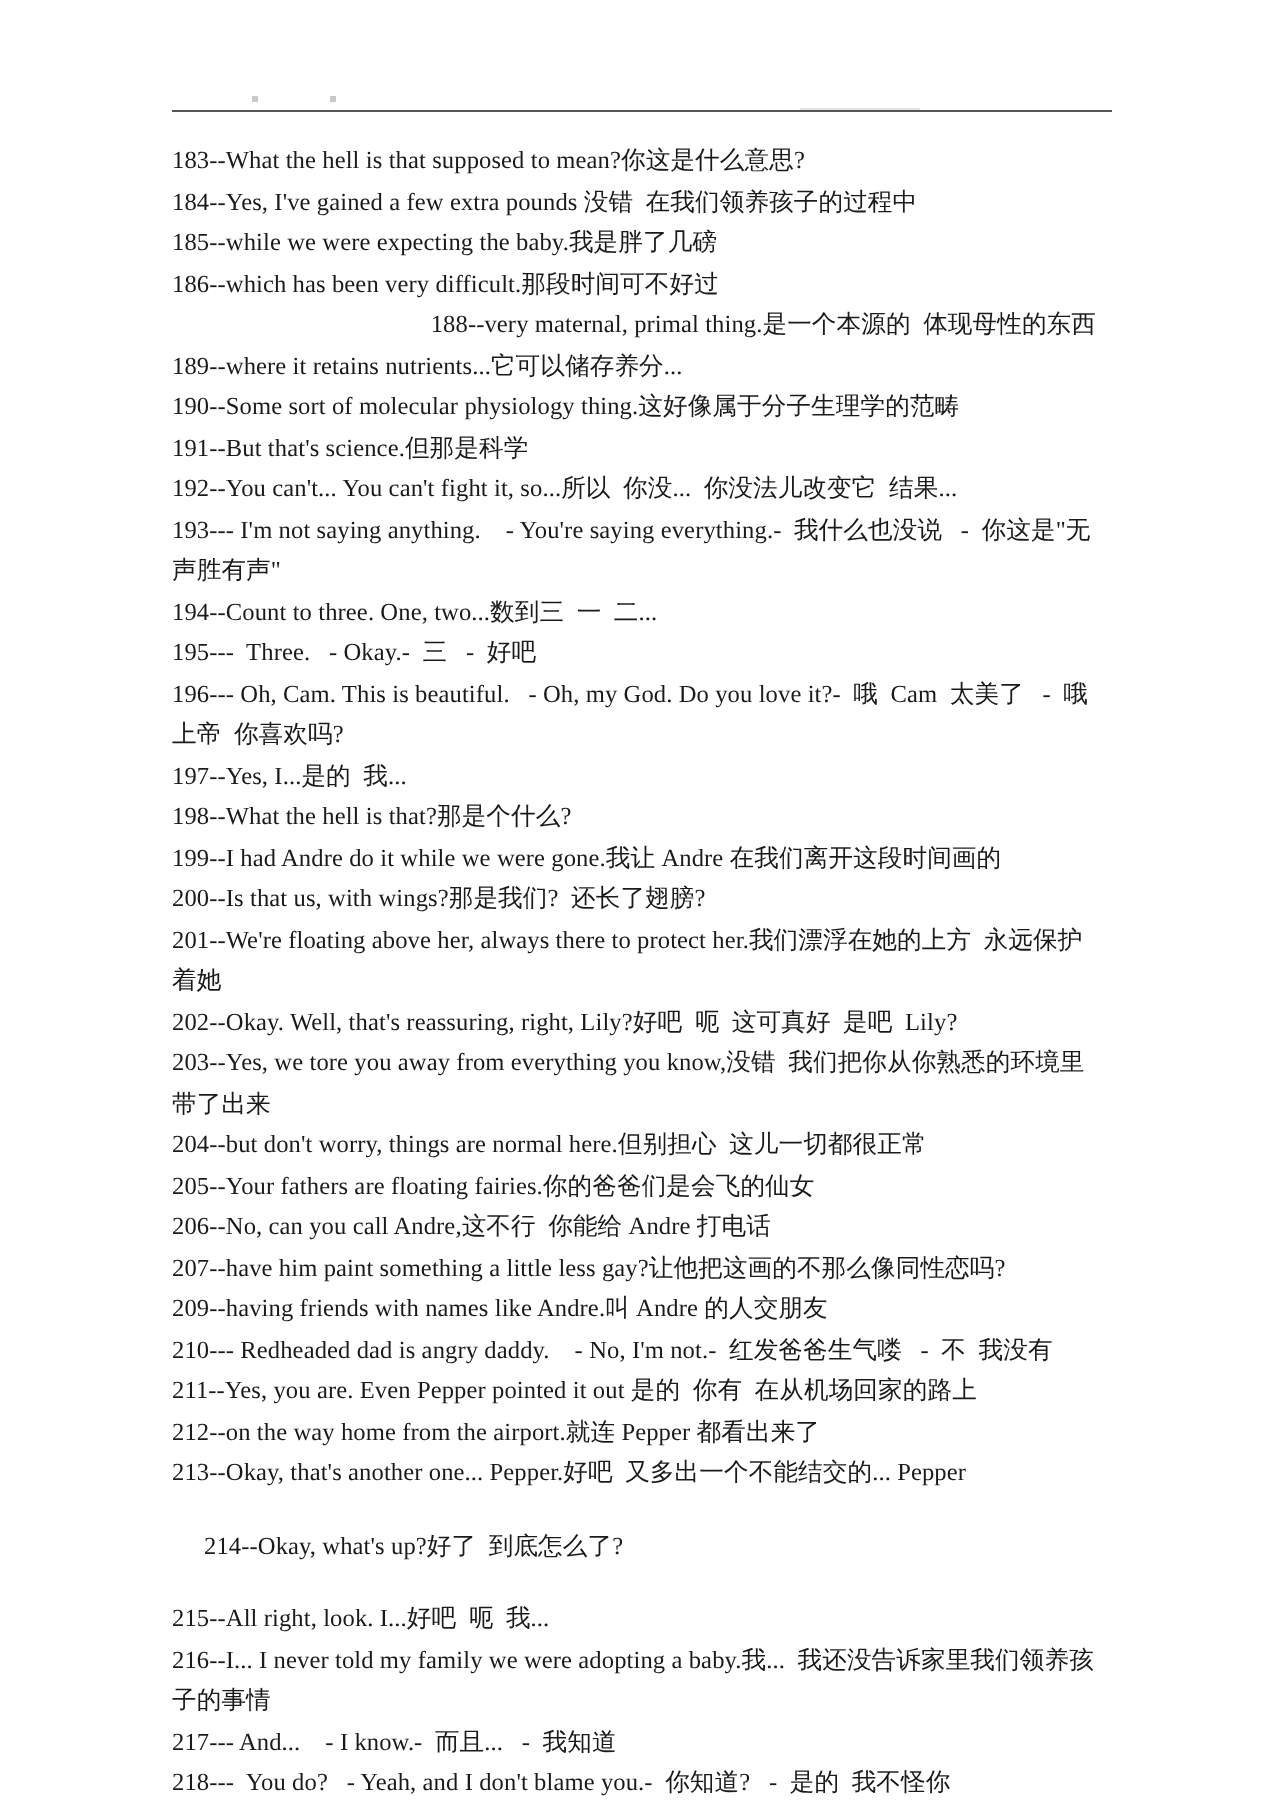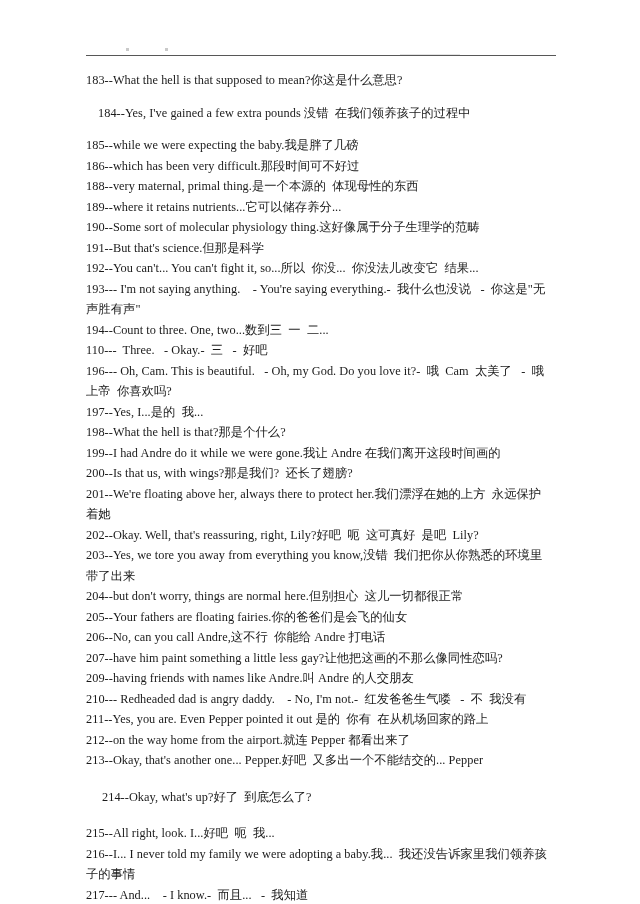--- a/index.html
+++ b/index.html
@@ -90,31 +90,31 @@
     <div class="rule-ticks">
       <span class="rule-tick t1"></span>
       <span class="rule-tick t2"></span>
     </div>
     <div class="rule-line-light"></div>
     <hr class="rule-line">
   </div>
 
   <div class="subtitle-body">
       <p class="subtitle-line" style="margin: 0px;">183--What the hell is that supposed to mean?你这是什么意思?</p>
-      <p class="subtitle-line" style="margin: 12px;">184--Yes, I've gained a few extra pounds 没错  在我们领养孩子的过程中</p>
+      <p class="subtitle-line" style="margin: 0px;">184--Yes, I've gained a few extra pounds 没错  在我们领养孩子的过程中</p>
       <p class="subtitle-line" style="margin: 0px;">185--while we were expecting the baby.我是胖了几磅</p>
       <p class="subtitle-line" style="margin: 0px;">186--which has been very difficult.那段时间可不好过</p>
-      <p class="subtitle-line" style="margin: 0px;">188--very maternal, primal thing.是一个本源的  体现母性的东西</p>
+      <p class="subtitle-line" style="margin: 0px; text-align: right;">188--very maternal, primal thing.是一个本源的  体现母性的东西</p>
       <p class="subtitle-line" style="margin: 0px;">189--where it retains nutrients...它可以储存养分...</p>
       <p class="subtitle-line" style="margin: 0px;">190--Some sort of molecular physiology thing.这好像属于分子生理学的范畴</p>
       <p class="subtitle-line" style="margin: 0px;">191--But that's science.但那是科学</p>
       <p class="subtitle-line" style="margin: 0px;">192--You can't... You can't fight it, so...所以  你没...  你没法儿改变它  结果...</p>
       <p class="subtitle-line" style="margin: 0px;">193--- I'm not saying anything.    - You're saying everything.-  我什么也没说   -  你这是"无声胜有声"</p>
       <p class="subtitle-line" style="margin: 0px;">194--Count to three. One, two...数到三  一  二...</p>
-      <p class="subtitle-line" style="margin: 0px;">110---  Three.   - Okay.-  三   -  好吧</p>
+      <p class="subtitle-line" style="margin: 0px;">195---  Three.   - Okay.-  三   -  好吧</p>
       <p class="subtitle-line" style="margin: 0px;">196--- Oh, Cam. This is beautiful.   - Oh, my God. Do you love it?-  哦  Cam  太美了   -  哦  上帝  你喜欢吗?</p>
       <p class="subtitle-line" style="margin: 0px;">197--Yes, I...是的  我...</p>
       <p class="subtitle-line" style="margin: 0px;">198--What the hell is that?那是个什么?</p>
       <p class="subtitle-line" style="margin: 0px;">199--I had Andre do it while we were gone.我让 Andre 在我们离开这段时间画的</p>
       <p class="subtitle-line" style="margin: 0px;">200--Is that us, with wings?那是我们?  还长了翅膀?</p>
       <p class="subtitle-line" style="margin: 0px;">201--We're floating above her, always there to protect her.我们漂浮在她的上方  永远保护着她</p>
       <p class="subtitle-line" style="margin: 0px;">202--Okay. Well, that's reassuring, right, Lily?好吧  呃  这可真好  是吧  Lily?</p>
       <p class="subtitle-line" style="margin: 0px;">203--Yes, we tore you away from everything you know,没错  我们把你从你熟悉的环境里带了出来</p>
       <p class="subtitle-line" style="margin: 0px;">204--but don't worry, things are normal here.但别担心  这儿一切都很正常</p>
       <p class="subtitle-line" style="margin: 0px;">205--Your fathers are floating fairies.你的爸爸们是会飞的仙女</p>

